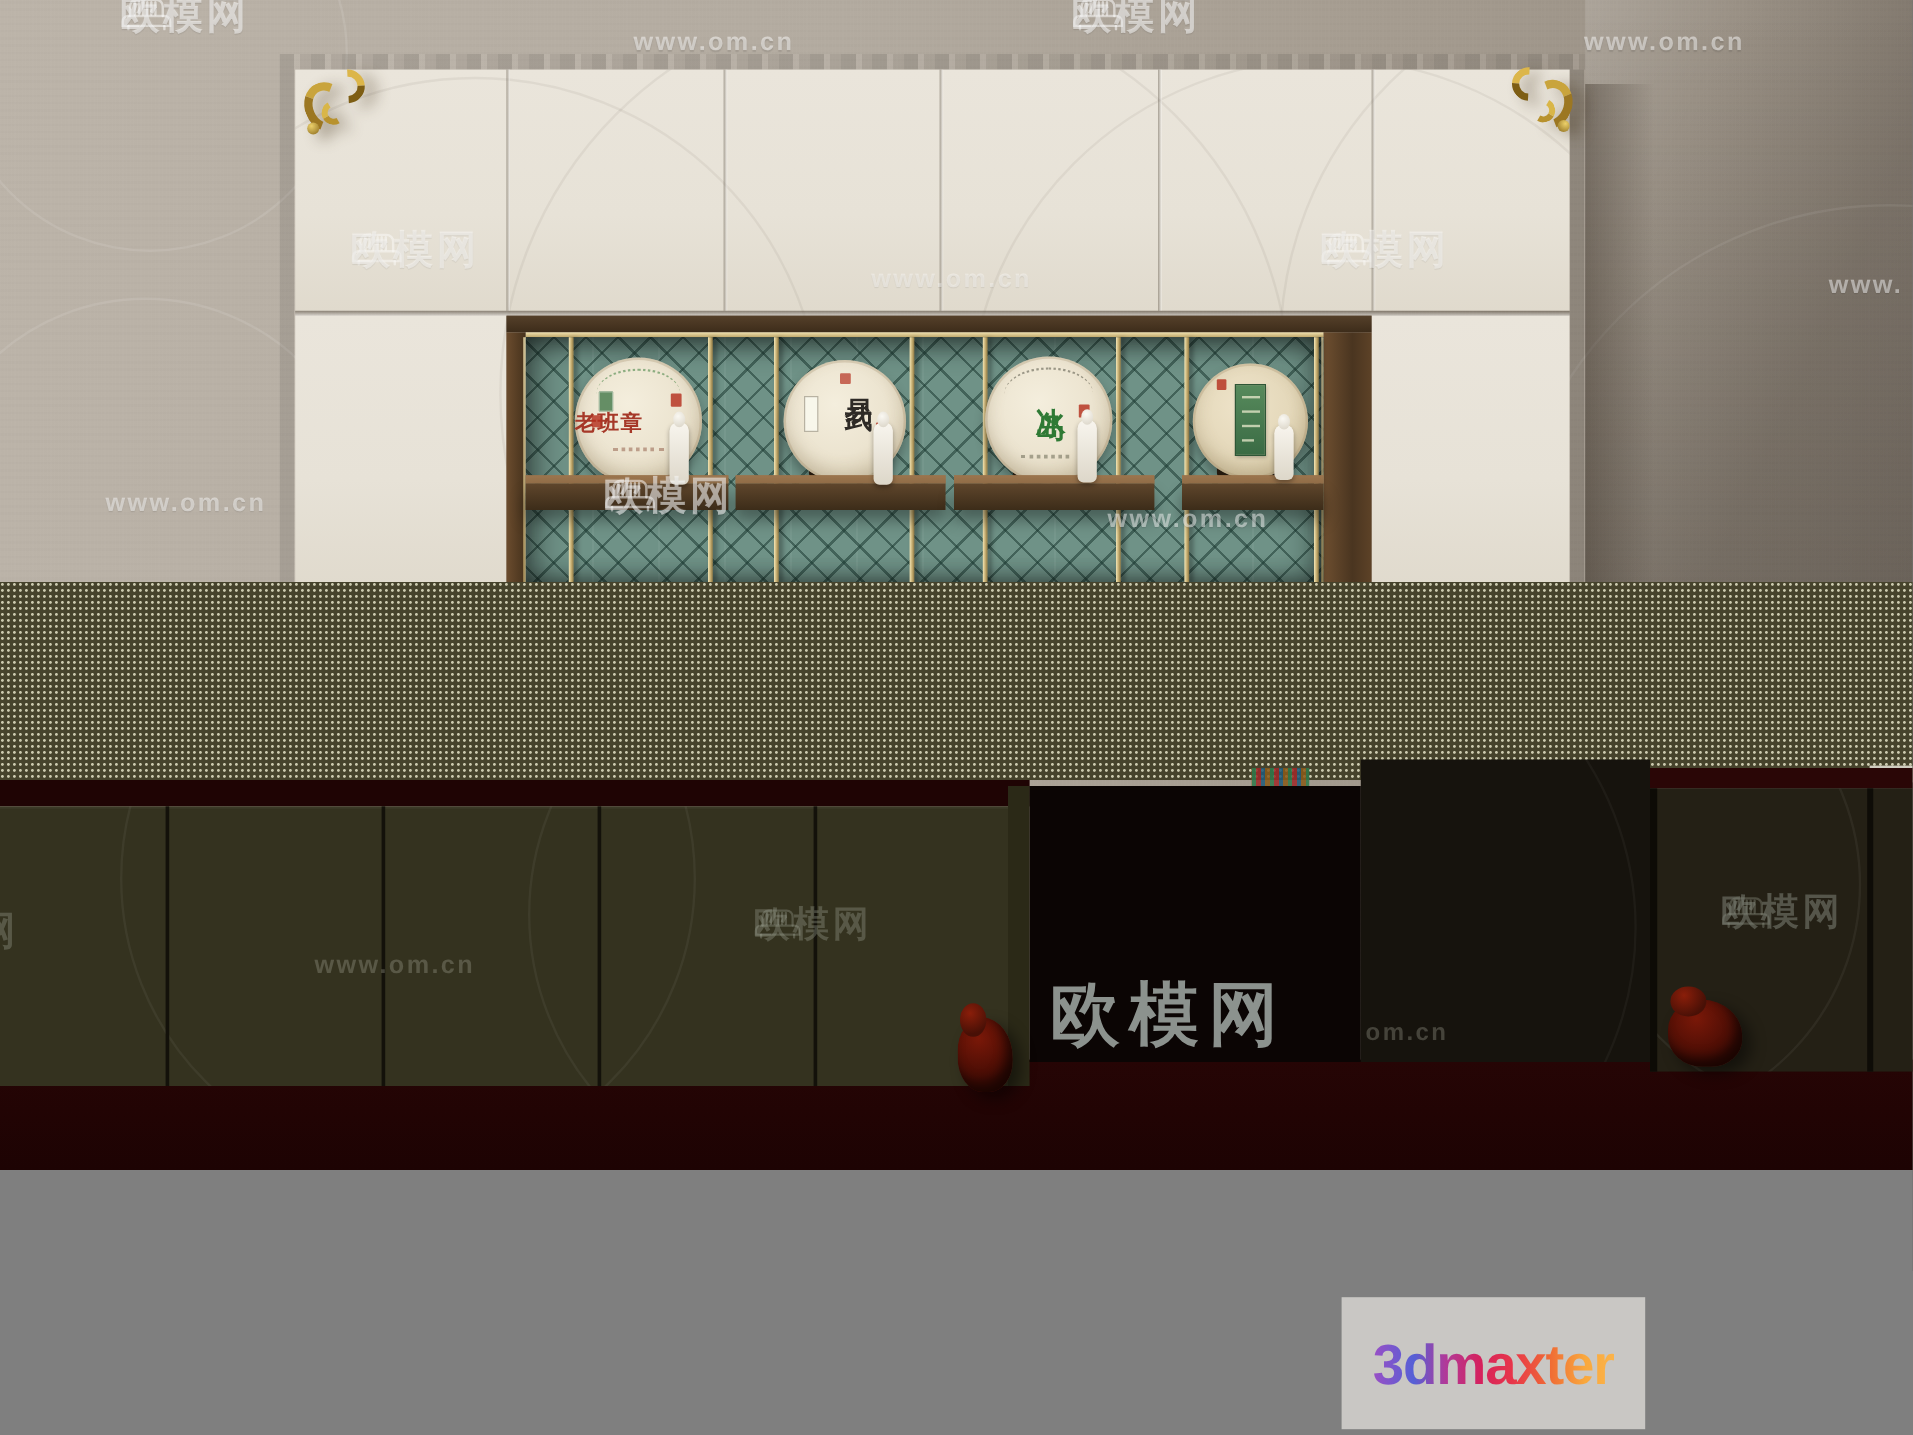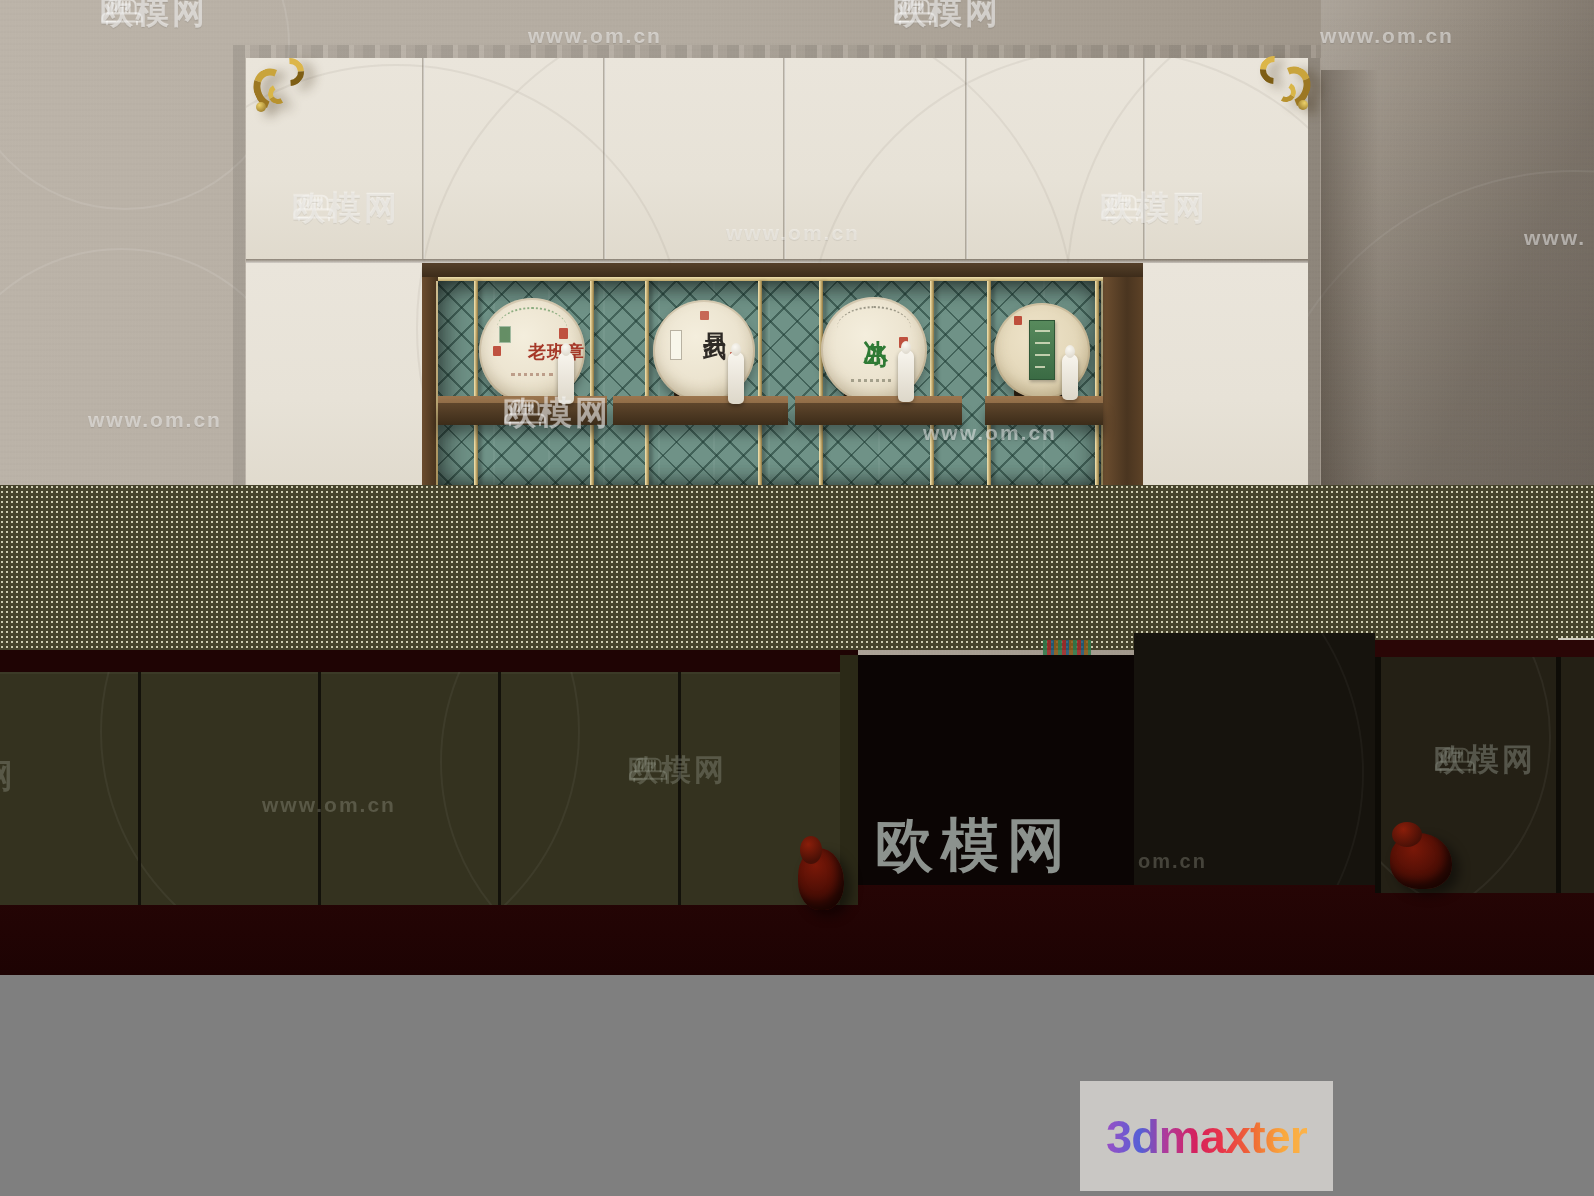--- a/index.html
+++ b/index.html
@@ -71,21 +71,21 @@
     box-shadow:0 9px 12px rgba(0,0,0,.35);}
   .stand{background:linear-gradient(180deg,#38281656,#2e2113);background-color:#2e2113;border-radius:4px;}
 
   .disc{border-radius:50%;
     background:radial-gradient(circle at 42% 36%,#f4eedd 0%,#ece4d0 48%,#e0d6bd 76%,#cfc3a4 100%);
     box-shadow:inset 0 0 0 2px rgba(160,140,105,.28),inset 0 -7px 14px rgba(120,100,70,.28),0 6px 10px rgba(0,0,0,.30);}
   .disc.tan{background:radial-gradient(circle at 42% 36%,#eee3c9 0%,#e4d8ba 50%,#d6c8a4 78%,#c4b48c 100%);}
   .arc-mini{border:0;border-top:2px dotted rgba(60,125,60,.55);border-radius:50%;}
   .arc-mini.darkink{border-top-color:rgba(70,70,55,.50);}
   .seal{background:#b5301f;opacity:.82;border-radius:1px;}
-  .lab-h{width:100%;text-align:right;font-weight:bold;font-family:Liberation Mono, monospace;}
+  .lab-h{width:100%;text-align:left;font-weight:bold;font-family:Liberation Mono, monospace;}
   .lab-v{writing-mode:vertical-rl;text-orientation:upright;font-weight:bold;
     font-family:"DejaVu Serif","Liberation Serif",serif;letter-spacing:4px;}
   .mini-green{background:#4d7f52;opacity:.85;border-radius:1px;box-shadow:inset 0 0 0 1px rgba(255,255,255,.4);}
   .mini-label{background:rgba(250,250,240,.8);border:1px solid rgba(120,110,90,.5);}
   .dash-row{border-bottom:3px dotted rgba(130,70,50,.45);}
   .green-plate{background:linear-gradient(180deg,#578a5c,#3a6b44);border:1px solid #2e5636;
     box-shadow:1px 2px 3px rgba(0,0,0,.25);}
   .green-plate i{display:block;position:absolute;left:5px;width:15px;height:2px;background:rgba(235,235,205,.75);}
   .fig{width:16px;height:52px;border-radius:7px 7px 5px 5px;
     background:linear-gradient(180deg,#f8f5ee,#ddd7c9);box-shadow:0 2px 4px rgba(0,0,0,.35);}
@@ -357,17 +357,17 @@
   </div>
 
   <div class="foodog" style="left:798px;top:848px;width:46px;height:62px;">
       <div class="head"></div>
     </div>
   <div class="foodog" style="left:1390px;top:833px;width:62px;height:56px;">
       <div class="head"></div>
     </div>
 
   <div class="footer" style="left:0;top:975px;width:1594px;height:221px;"></div>
-  <div class="logo-box" style="left:1080px;top:1081px;width:253px;height:110px;">
+  <div class="logo-box" style="left:1118px;top:1081px;width:253px;height:110px;">
     <span class="logo-text">3dmaxter</span>
   </div>
 
 </div>
 
 </body></html>

